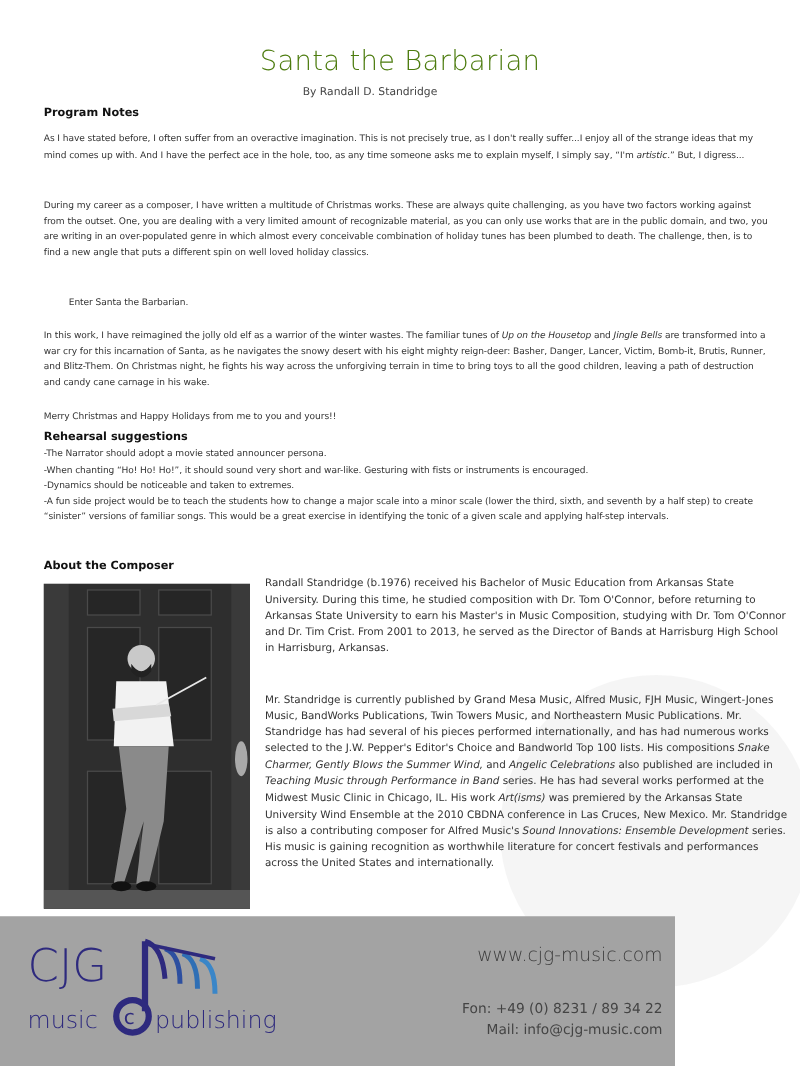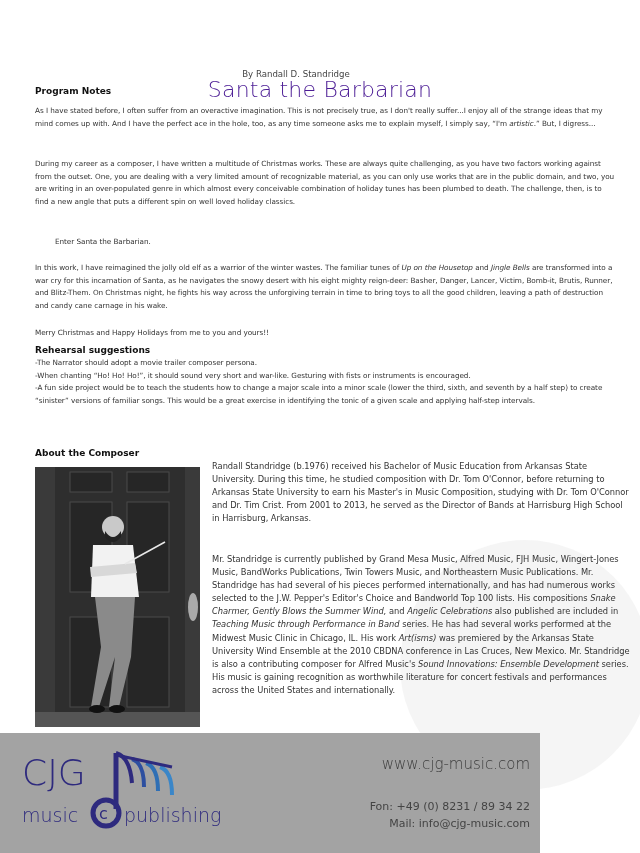--- a/index.html
+++ b/index.html
@@ -5,21 +5,21 @@
   html, body { margin: 0; padding: 0; }
   body {
     width: 640px; height: 853px; position: relative; overflow: hidden;
     background: #ffffff; color: #2a2a2a;
     font-family: "DejaVu Sans", sans-serif;
   }
   .page { position: absolute; left: 0; top: 0; width: 640px; height: 853px; }
   .title {
     position: absolute; left: 0; top: 37px; width: 640px; text-align: center;
     font-family: "DejaVu Sans", sans-serif; font-weight: 200; font-size: 22px;
-    color: #4c1d95; letter-spacing: 0.2px; margin-top: 40px;
+    color: #4d7c0f; letter-spacing: 0.2px;
   }
   .byline {
     position: absolute; left: 0; top: 69px; width: 592px; text-align: center;
     font-size: 8.6px; color: #444;
   }
   .h2 {
     position: absolute; left: 35px; font-size: 9px; font-weight: bold; color: #111;
   }
   .para {
     position: absolute; left: 35px; width: 580px;
@@ -71,22 +71,23 @@
 
   <div class="para" style="top:236px;margin-left:20px;">Enter Santa the Barbarian.</div>
 
   <div class="para" style="top:262px;"><span>In this work, I have reimagined the jolly old elf as a warrior of the winter wastes.  The familiar tunes of </span><i>Up on the Housetop</i><span> and </span><i>Jingle Bells</i><span> are transformed into a war cry for this incarnation of Santa, as he navigates the snowy desert with his eight mighty reign-deer: Basher, Danger, Lancer, Victim, Bomb-it, Brutis, Runner, and Blitz-Them.  On Christmas night, he fights his way across the unforgiving terrain in time to bring toys to all the good children, leaving a path of destruction and candy cane carnage in his wake.</span></div>
 
   <div class="para" style="top:327px;">Merry Christmas and Happy Holidays from me to you and yours!!</div>
 
   <div class="h2" style="top:345px;">Rehearsal suggestions</div>
 
   <div class="para" style="top:357px;">
-    <div>-The Narrator should adopt a movie trailer composer persona.</div>
+    <div>-The Narrator should adopt a movie stated announcer persona.</div>
     <div>-When chanting “Ho! Ho! Ho!”, it should sound very short and war-like. Gesturing with fists or instruments is encouraged.</div>
+    <div>-Dynamics should be noticeable and taken to extremes.</div>
     <div>-A fun side project would be to teach the students how to change a major scale into a minor scale (lower the third, sixth, and seventh by a half step) to create “sinister” versions of familiar songs.  This would be a great exercise in identifying the tonic of a given scale and applying half-step intervals.</div>
   </div>
 
   <div class="h2" style="top:448px;">About the Composer</div>
 
   <div class="photo">
     <svg width="165" height="260" viewBox="0 0 165 260">
       <rect x="0" y="0" width="165" height="260" fill="#3a3a3a"></rect>
       <rect x="20" y="0" width="130" height="250" fill="#2e2e2e"></rect>
       <rect x="35" y="5" width="42" height="20" fill="#262626" stroke="#4a4a4a"></rect>

